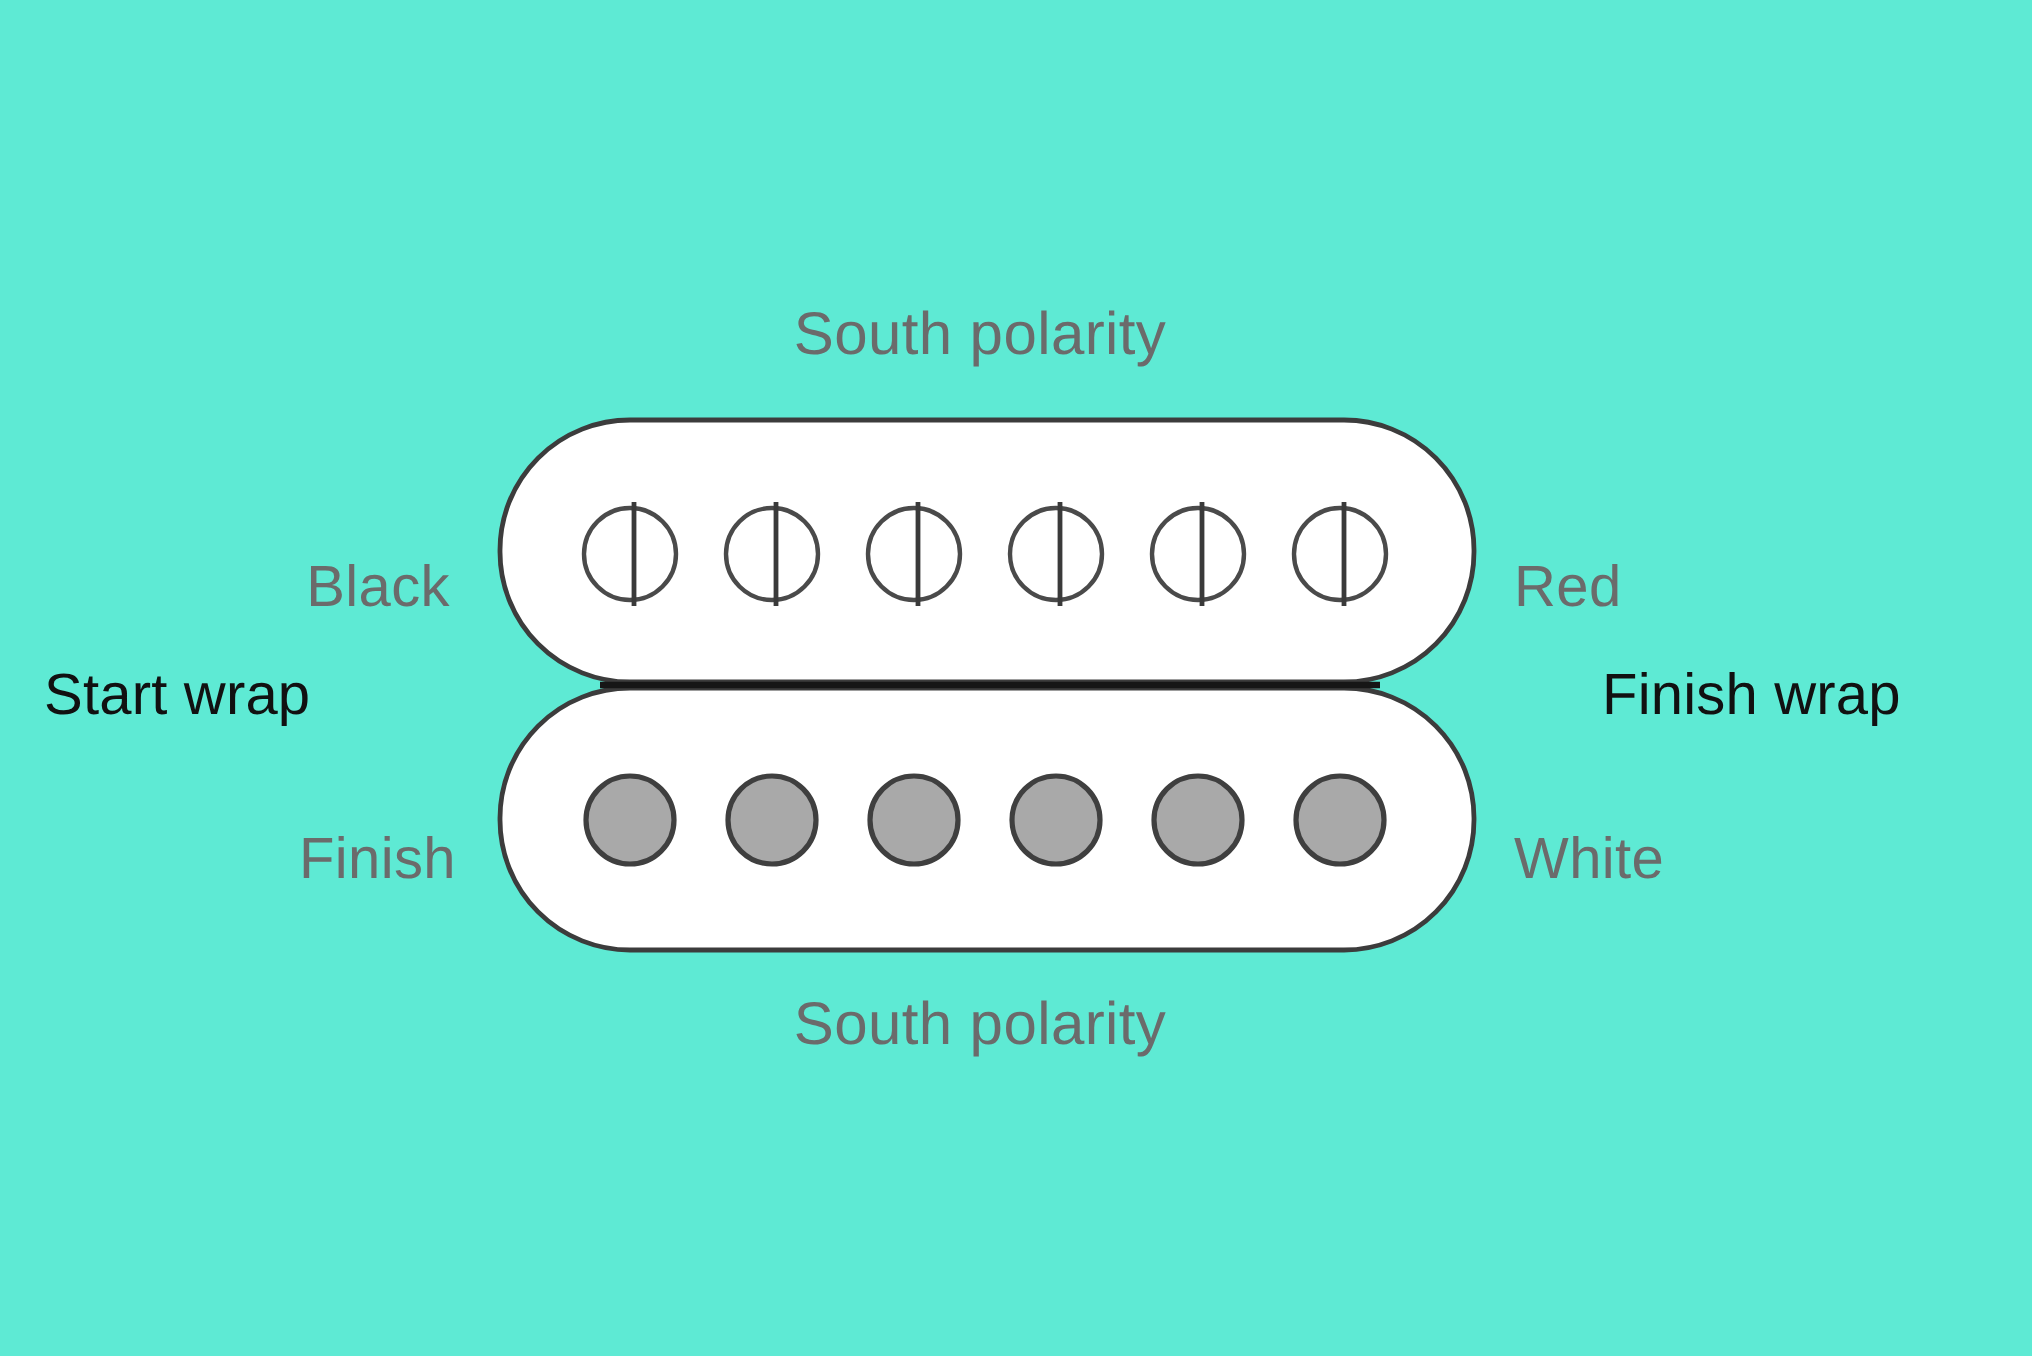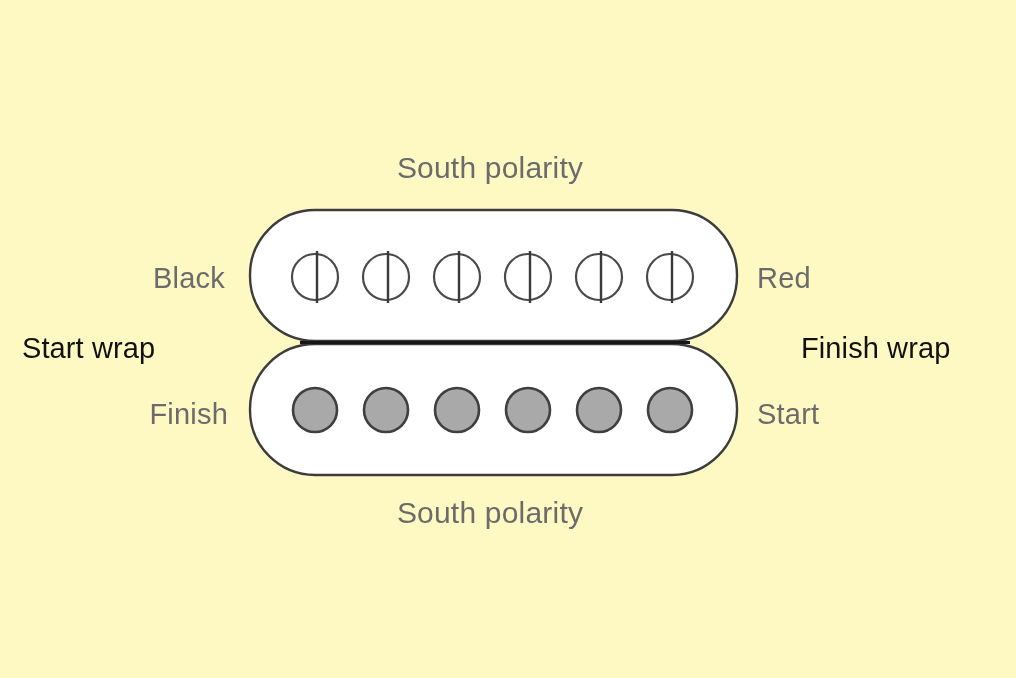--- a/index.html
+++ b/index.html
@@ -12,21 +12,21 @@
     width: 1016px;
     height: 678px;
     overflow: hidden;
     font-family: "Liberation Sans", sans-serif;
     color: #5a5a5a;
   }
   #stage {
     position: relative;
     width: 1016px;
     height: 678px;
-    background: #fef9c3;
+    background: #5eead4;
   }
   .diagram-svg {
     position: absolute;
     left: 0;
     top: 0;
     width: 1016px;
     height: 678px;
   }
   .lbl {
     position: absolute;
@@ -38,20 +38,21 @@
     text-align: right;
   }
   .lbl-polarity {
     font-size: 30px;
     line-height: 34px;
     text-align: center;
   }
   .lbl-lead {
     font-size: 29px;
     line-height: 33px;
+    margin-top: 16px;
   }
   .lbl-wrap {
     font-size: 29px;
     line-height: 33px;
     font-weight: normal;
     color: #111111;
     letter-spacing: 0.1px;
   }
   
   #label-south   { left: 0;    top: 151px; width: 980px; }
@@ -121,19 +122,19 @@
   <div class="lbl lbl-polarity" id="label-south">South polarity</div>
 
   <div class="lbl lbl-polarity" id="label-north">South polarity</div>
 
   <div class="lbl lbl-lead" id="label-black">Black</div>
 
   <div class="lbl lbl-lead" id="label-white">Finish</div>
 
   <div class="lbl lbl-lead" id="label-red">Red</div>
 
-  <div class="lbl lbl-lead" id="label-green">Start</div>
+  <div class="lbl lbl-lead" id="label-green">White</div>
 
   <div class="lbl lbl-wrap" id="label-start">Start wrap</div>
 
   <div class="lbl lbl-wrap" id="label-finish">Finish wrap</div>
 
 </div>
 
 </body></html>

